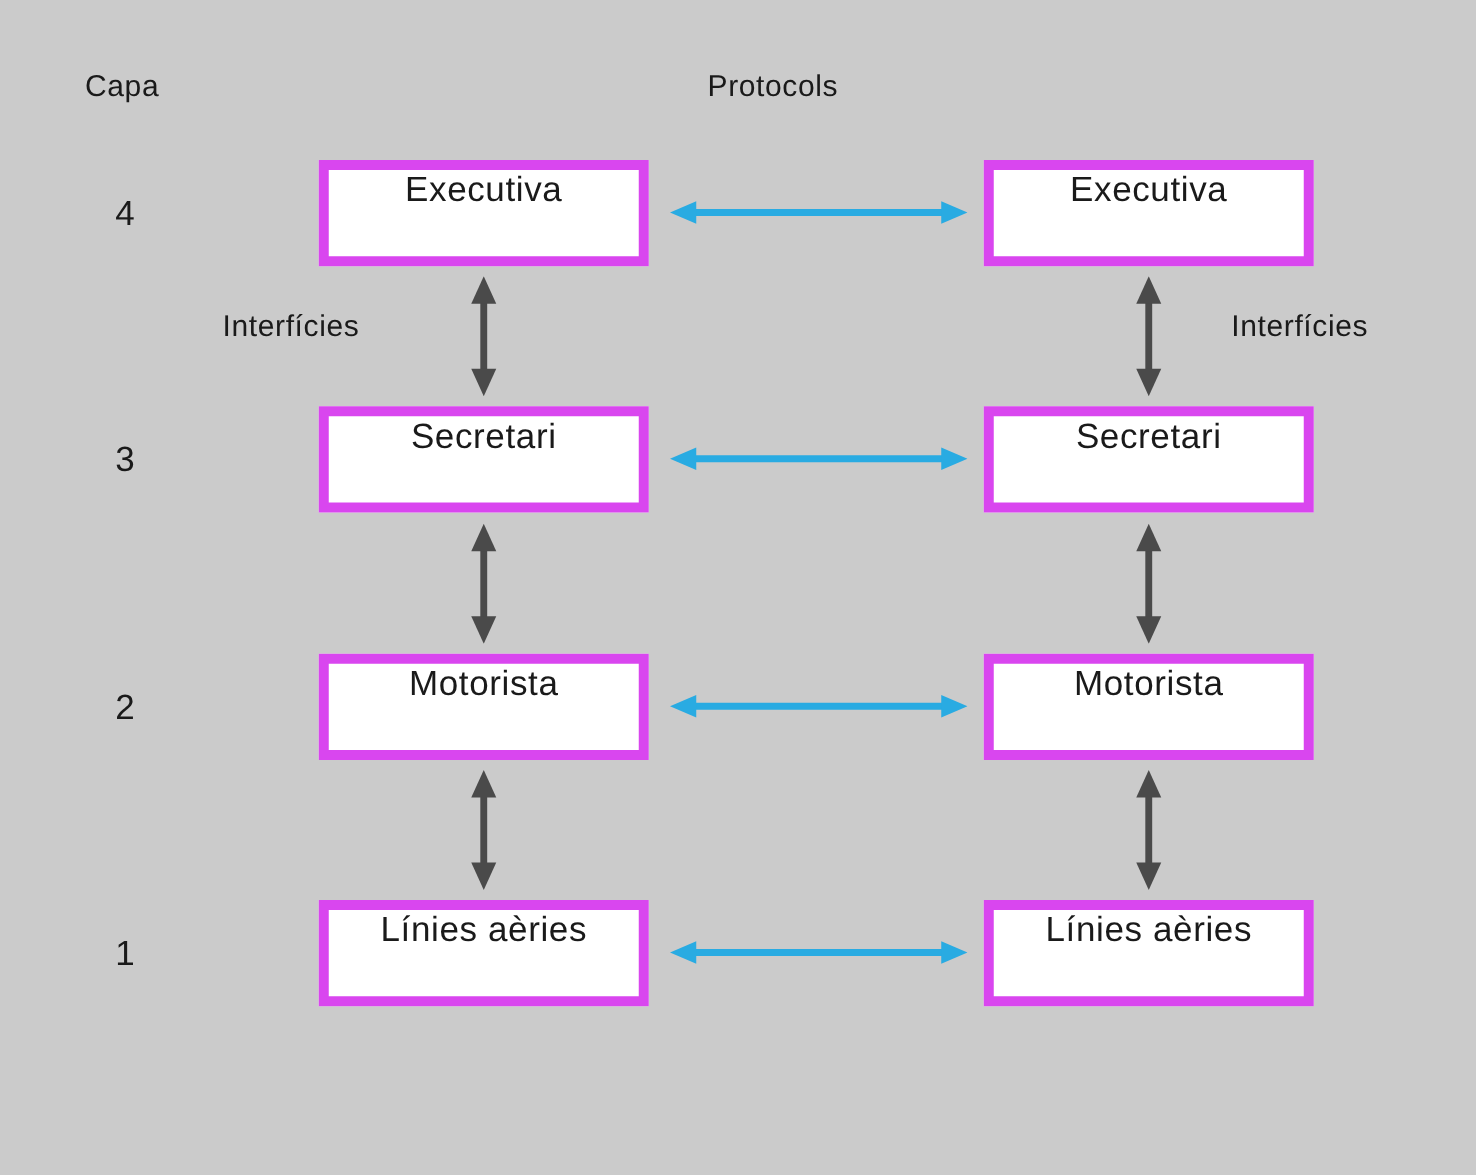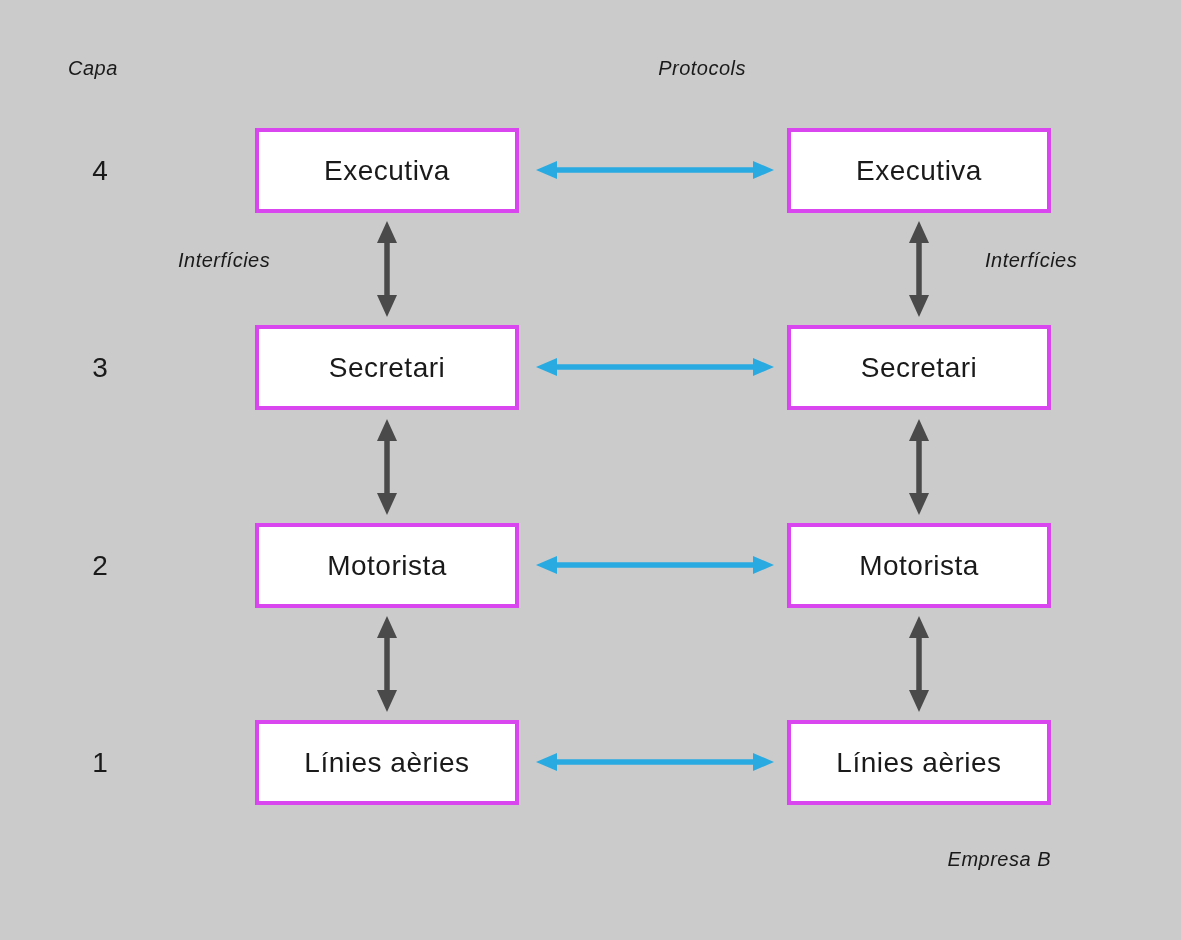--- a/index.html
+++ b/index.html
@@ -13,39 +13,38 @@
   .canvas {
     position: relative;
     width: 1181px;
     height: 940px;
     background: #cbcbcb;
     overflow: hidden;
     color: #1a1a1a;
   }
   .lbl {
     position: absolute;
-    font-size: 20px;
+    font-size: 24px;
     line-height: 1;
     white-space: nowrap;
     color: #1a1a1a;
     letter-spacing: 0.5px;
-    font-style: italic;
   }
   .centered {
-    text-align: right;
+    text-align: left;
   }
   .layer-box {
     position: absolute;
     width: 264px;
     height: 85px;
     background: #ffffff;
-    border: 4px solid #d946ef;
+    border: 8px solid #d946ef;
     box-sizing: border-box;
     display: flex;
-    align-items: center;
+    align-items: flex-start;
     justify-content: center;
   }
   .layer-box .box-label {
     font-size: 28px;
     letter-spacing: 0.5px;
     color: #1a1a1a;
   }
   .num {
     position: absolute;
     left: 70px;
@@ -155,15 +154,14 @@
   </svg>
   <svg class="v-arrow" style="left:907px; top:616px;" viewBox="0 0 24 96">
     <line x1="12" y1="17" x2="12" y2="79" stroke="#4a4a4a" stroke-width="5.5"></line>
     <polygon points="12,0 2,22 22,22" fill="#4a4a4a"></polygon>
     <polygon points="12,96 2,74 22,74" fill="#4a4a4a"></polygon>
   </svg>
 
   <div class="lbl" style="left:178px; top:250px;">Interfícies</div>
   <div class="lbl" style="left:985px; top:250px;">Interfícies</div>
 
-  <div class="lbl centered" style="left:787px; top:849px; width:264px;">Empresa B</div>
 
 </div>
 
 </body></html>

